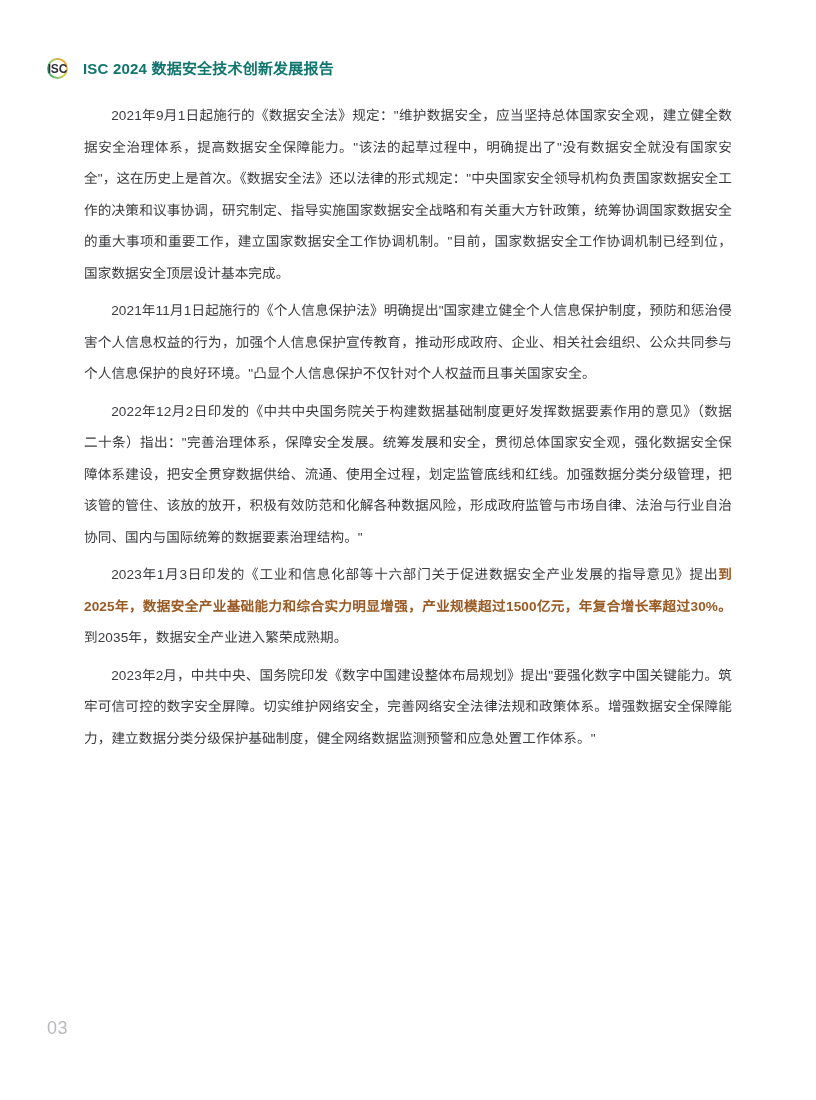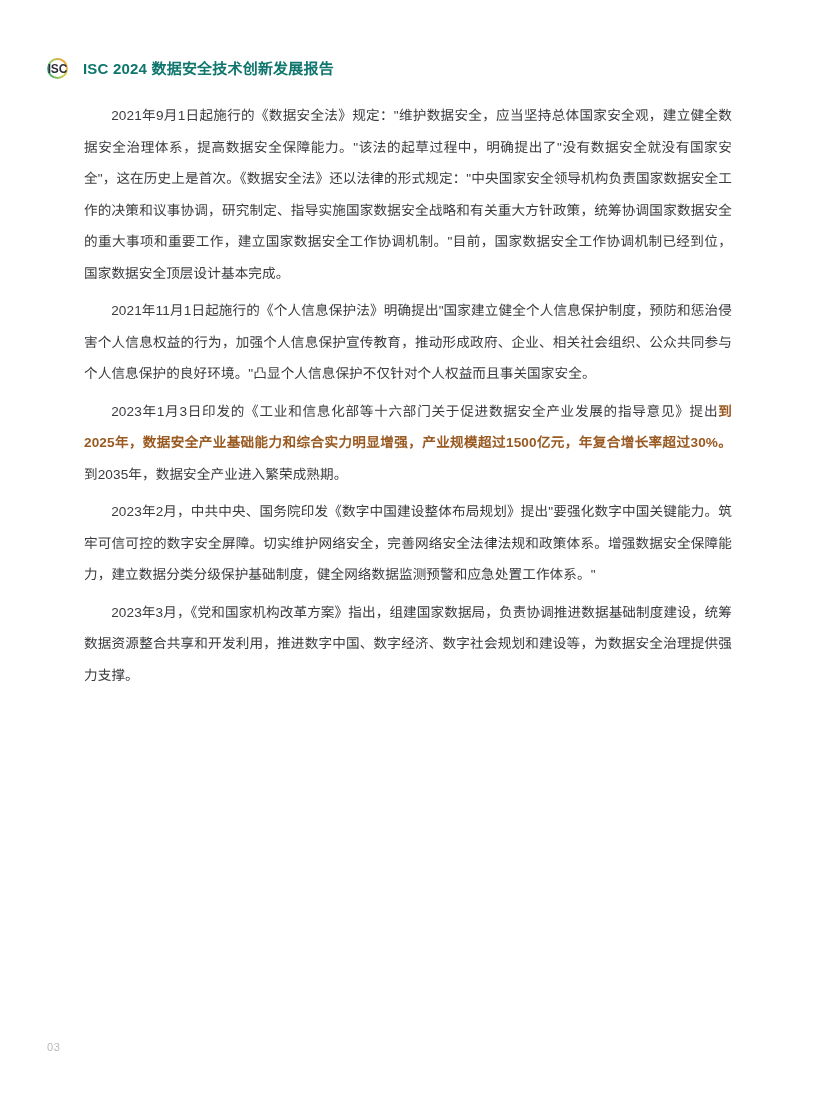--- a/index.html
+++ b/index.html
@@ -103,42 +103,41 @@
   .hl {
     color: #9a5a22;
     font-weight: 700;
   }
 
   
   .folio {
     position: absolute;
     left: 47px;
     top: 1019px;
-    font-size: 11px;
+    font-size: 18px;
     color: #b9b9bd;
     letter-spacing: 0.6px;
     line-height: 1;
-    margin-top: 23px;
   }
 </style>
 </head>
 <body>
 
 <div class="page">
 
   <div class="doc-header">
     <span class="isc-logo">
       <span class="isc-logo-text">ISC</span>
     </span>
     <span class="doc-header-title">ISC 2024 数据安全技术创新发展报告</span>
   </div>
 
   <div class="doc-body">
     <p class="para"><span>2021年9月1日起施行的《数据安全法》规定："维护数据安全，应当坚持总体国家安全观，建立健全数据安全治理体系，提高数据安全保障能力。"该法的起草过程中，明确提出了"没有数据安全就没有国家安全"，这在历史上是首次。《数据安全法》还以法律的形式规定："中央国家安全领导机构负责国家数据安全工作的决策和议事协调，研究制定、指导实施国家数据安全战略和有关重大方针政策，统筹协调国家数据安全的重大事项和重要工作，建立国家数据安全工作协调机制。"目前，国家数据安全工作协调机制已经到位，国家数据安全顶层设计基本完成。</span></p>
     <p class="para"><span>2021年11月1日起施行的《个人信息保护法》明确提出"国家建立健全个人信息保护制度，预防和惩治侵害个人信息权益的行为，加强个人信息保护宣传教育，推动形成政府、企业、相关社会组织、公众共同参与个人信息保护的良好环境。"凸显个人信息保护不仅针对个人权益而且事关国家安全。</span></p>
+    <p class="para"><span>2022年12月2日印发的《中共中央国务院关于构建数据基础制度更好发挥数据要素作用的意见》（数据二十条）指出："完善治理体系，保障安全发展。统筹发展和安全，贯彻总体国家安全观，强化数据安全保障体系建设，把安全贯穿数据供给、流通、使用全过程，划定监管底线和红线。加强数据分类分级管理，把该管的管住、该放的放开，积极有效防范和化解各种数据风险，形成政府监管与市场自律、法治与行业自治协同、国内与国际统筹的数据要素治理结构。"</span></p>
     <p class="para"><span>2023年1月3日印发的《工业和信息化部等十六部门关于促进数据安全产业发展的指导意见》提出</span><span class="hl">到2025年，数据安全产业基础能力和综合实力明显增强，产业规模超过1500亿元，年复合增长率超过30%。</span><span>到2035年，数据安全产业进入繁荣成熟期。</span></p>
     <p class="para"><span>2023年2月，中共中央、国务院印发《数字中国建设整体布局规划》提出"要强化数字中国关键能力。筑牢可信可控的数字安全屏障。切实维护网络安全，完善网络安全法律法规和政策体系。增强数据安全保障能力，建立数据分类分级保护基础制度，健全网络数据监测预警和应急处置工作体系。"</span></p>
-    <p class="para"><span>2023年3月，《党和国家机构改革方案》指出，组建国家数据局，负责协调推进数据基础制度建设，统筹数据资源整合共享和开发利用，推进数字中国、数字经济、数字社会规划和建设等，为数据安全治理提供强力支撑。</span></p>
   </div>
 
   <div class="folio">03</div>
 
 </div>
 
 </body></html>

